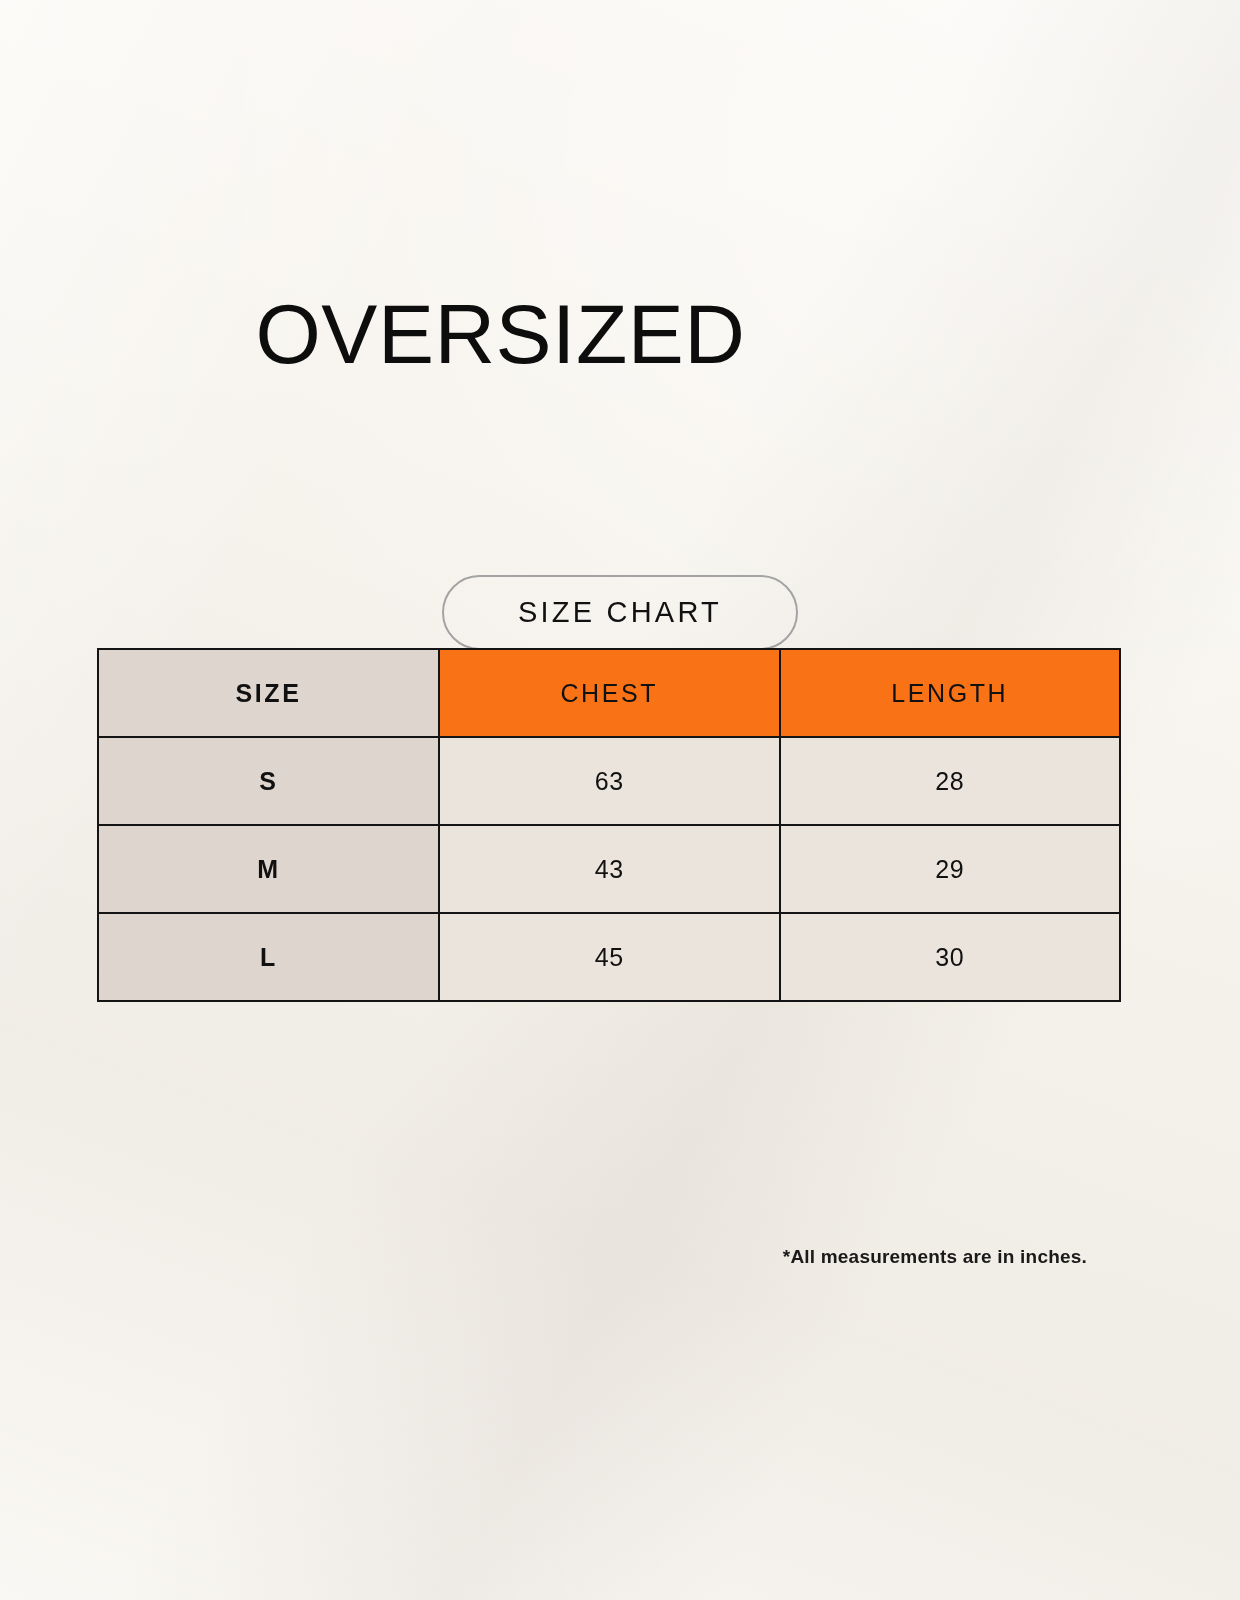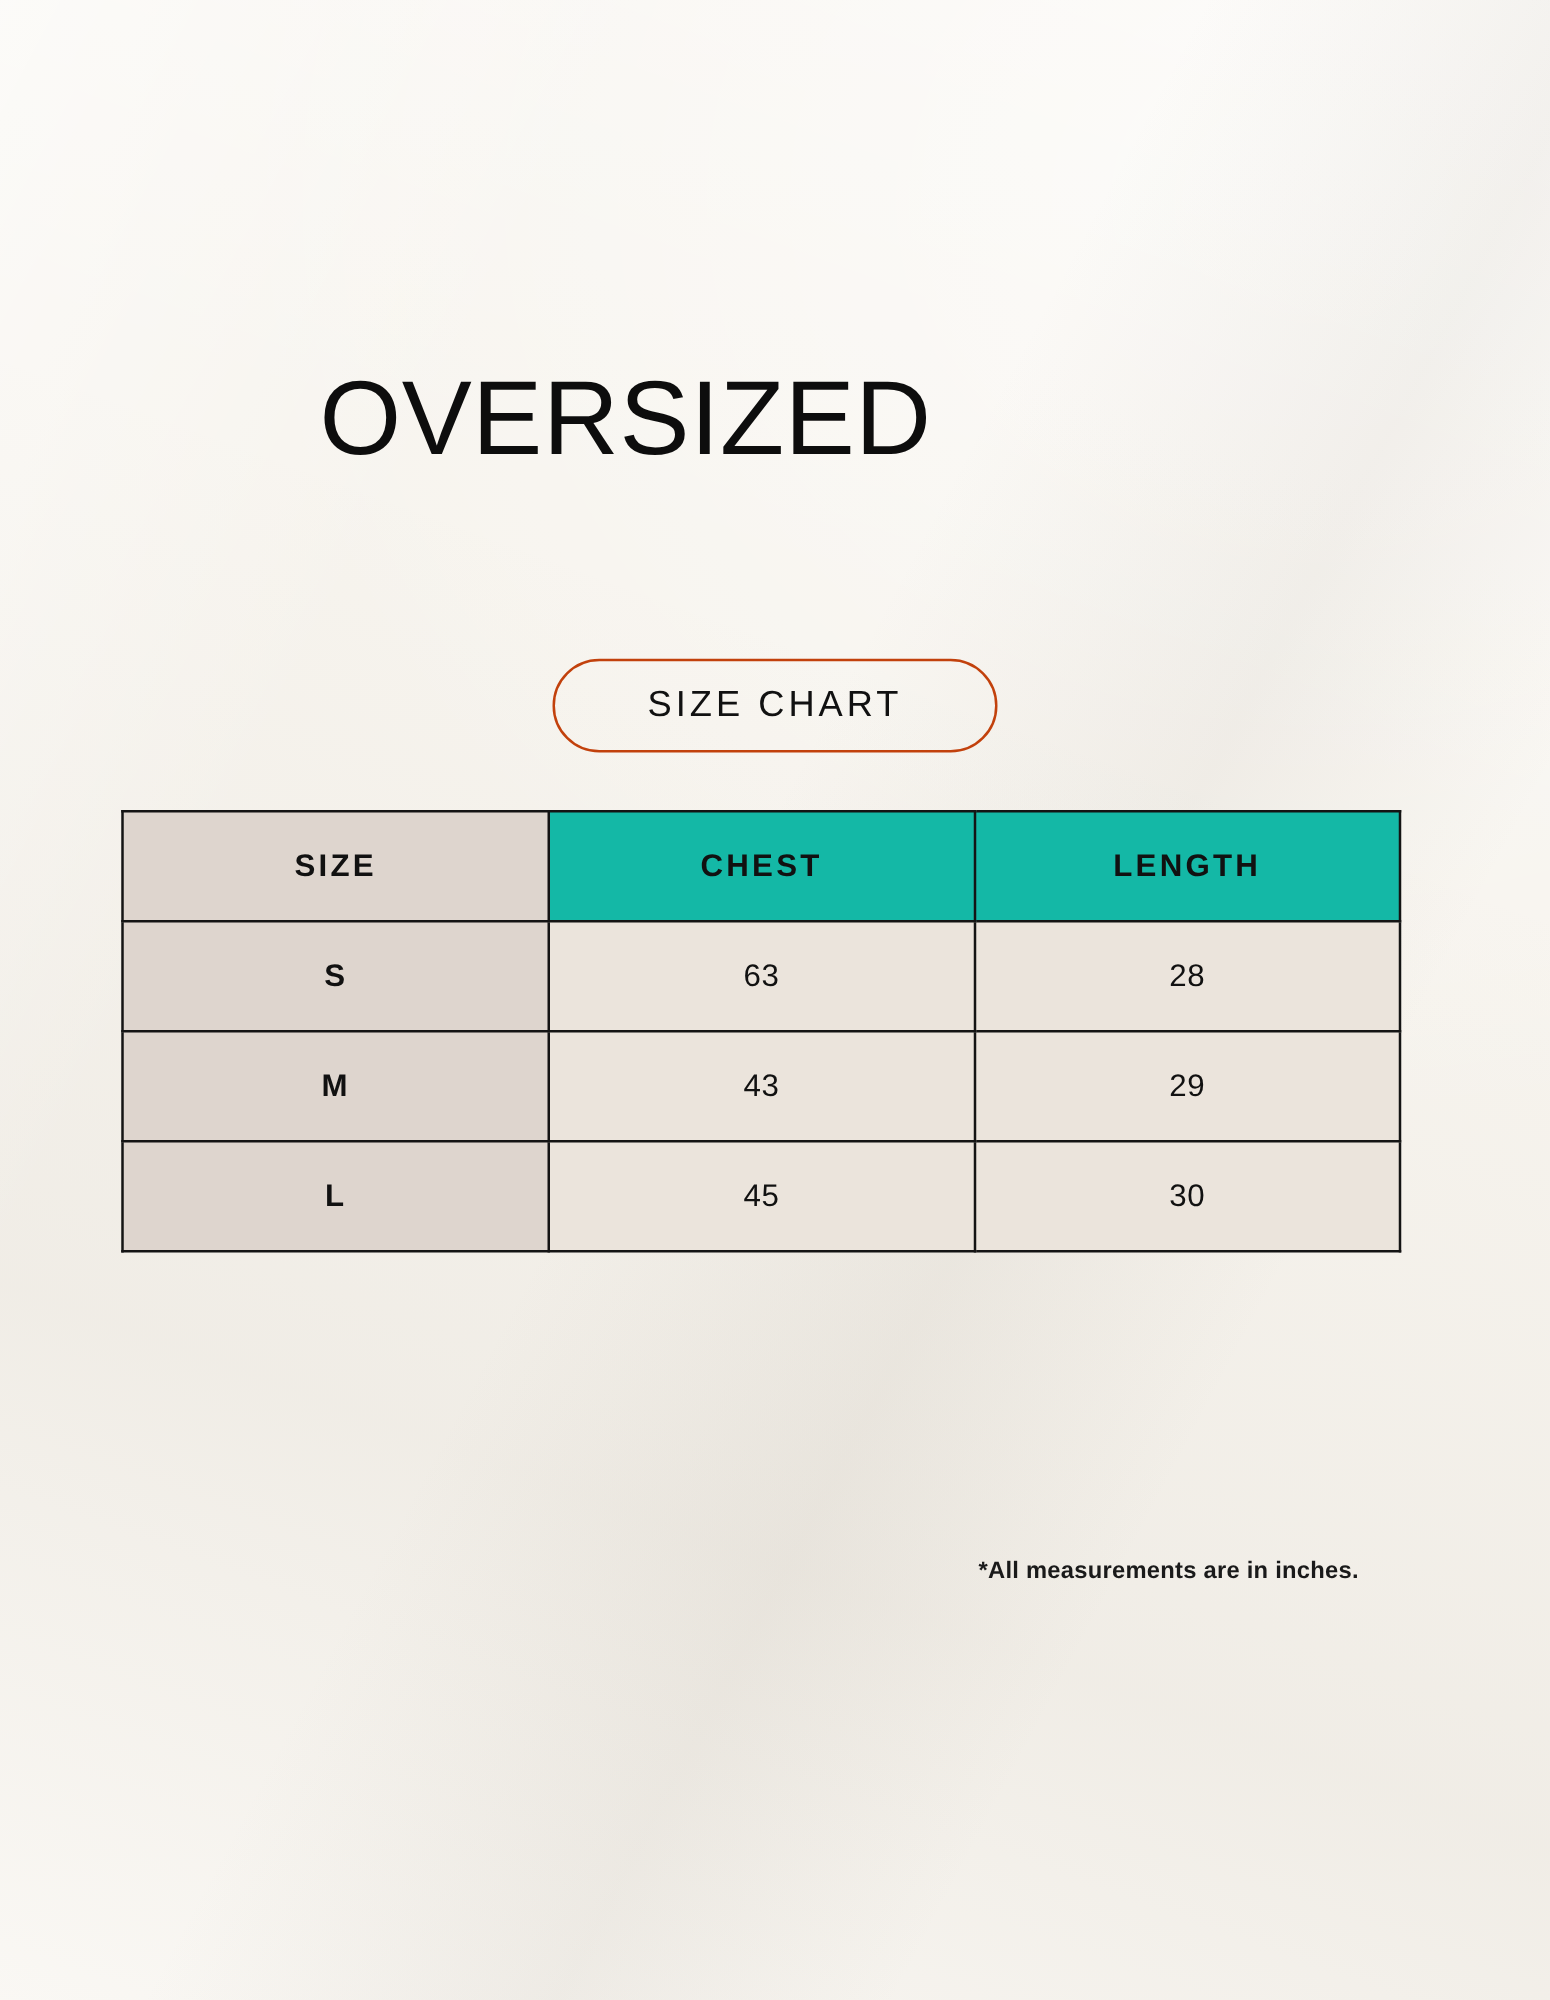--- a/index.html
+++ b/index.html
@@ -50,28 +50,29 @@
   }
   .pill-wrap {
     position: absolute;
     top: 527px;
     left: 0;
     width: 1240px;
     text-align: center;
   }
   .pill {
     display: inline-block;
-    border: 2px solid #c2410c;
+    border: 2px solid #a3a3a3;
     border-radius: 46px;
     padding: 19px 74px;
     font-size: 29px;
     letter-spacing: 3.2px;
     font-weight: 400;
     color: #111;
     background: transparent;
+    margin-top: 48px;
   }
   .table-wrap {
     position: absolute;
     top: 648px;
     left: 97px;
     width: 1022px;
   }
   table.size-chart {
     border-collapse: collapse;
     width: 1022px;
@@ -85,23 +86,23 @@
   }
   col.c-size { width: 341px; }
   col.c-val  { width: 340.5px; }
   th.head-size {
     background: #ded5ce;
     font-size: 25px;
     font-weight: bold;
     letter-spacing: 2.6px;
   }
   th.head-meas {
-    background: #14b8a6;
+    background: #f97316;
     font-size: 25px;
-    font-weight: bold;
+    font-weight: normal;
     letter-spacing: 2.6px;
   }
   td.size-cell {
     background: #ded5ce;
     font-size: 25px;
     font-weight: bold;
     letter-spacing: 1.6px;
   }
   td.val-cell {
     background: #ebe4dc;

